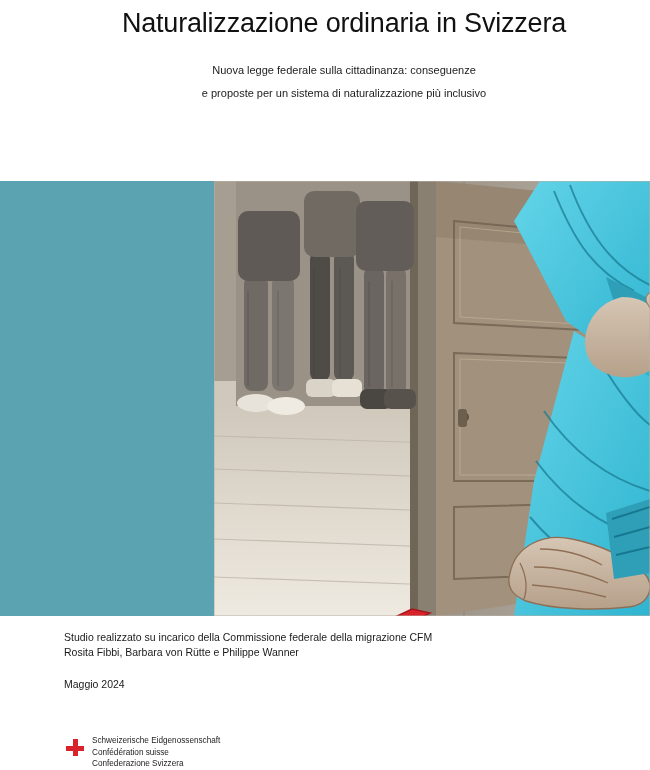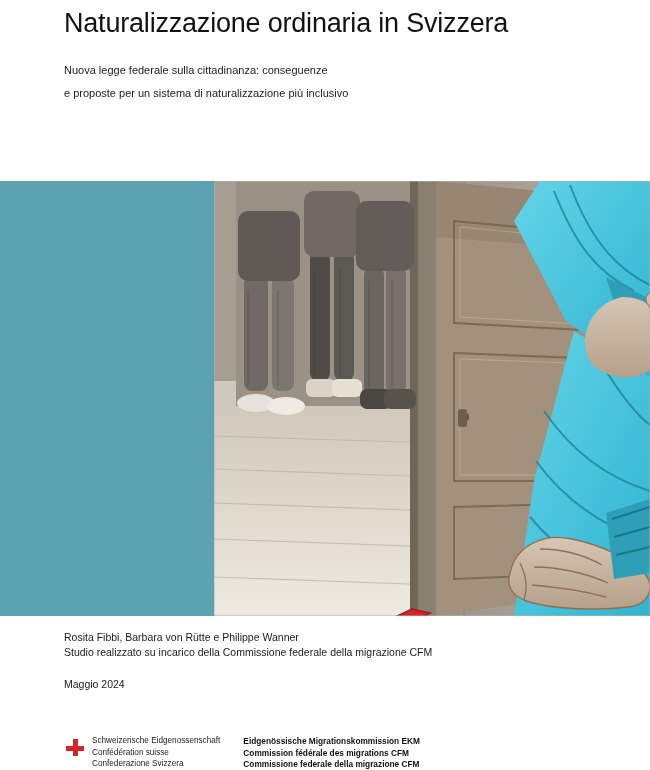--- a/index.html
+++ b/index.html
@@ -15,20 +15,21 @@
     position: relative;
     overflow: hidden;
   }
 
   
   .title-block {
     position: absolute;
     left: 64px;
     top: 6px;
     width: 560px;
+    text-align: center;
   }
   .doc-title {
     font-size: 27px;
     font-weight: 400;
     line-height: 34px;
     letter-spacing: -0.2px;
     color: #111;
     margin: 0;
   }
   .doc-subtitle {
@@ -297,30 +298,27 @@
           <path d="M402 374 L 436 366"></path>
         </g>
       </g>
 
       <rect x="0" y="0" width="436" height="435" fill="none" stroke="#b9b1a5" stroke-width="1"></rect>
     </svg>
   </div>
 </div>
 
 <div class="footer">
+  <p class="credit-line">Studio realizzato su incarico della Commissione federale della migrazione CFM</p>
   <p class="credit-line">Rosita Fibbi, Barbara von Rütte e Philippe Wanner</p>
-  <p class="credit-line">Studio realizzato su incarico della Commissione federale della migrazione CFM</p>
   <p class="date-line">Maggio 2024</p>
 </div>
 
 <div class="logo-row">
   <div class="swiss-cross-box">
     <div class="bar-v"></div>
     <div class="bar-h"></div>
   </div>
   <div class="confed-names">Schweizerische Eidgenossenschaft
 Confédération suisse
 Confederazione Svizzera
 Confederaziun svizra</div>
-  <div class="commission-names">Eidgenössische Migrationskommission EKM
-Commission fédérale des migrations CFM
-Commissione federale della migrazione CFM</div>
 </div>
 
 </body></html>

